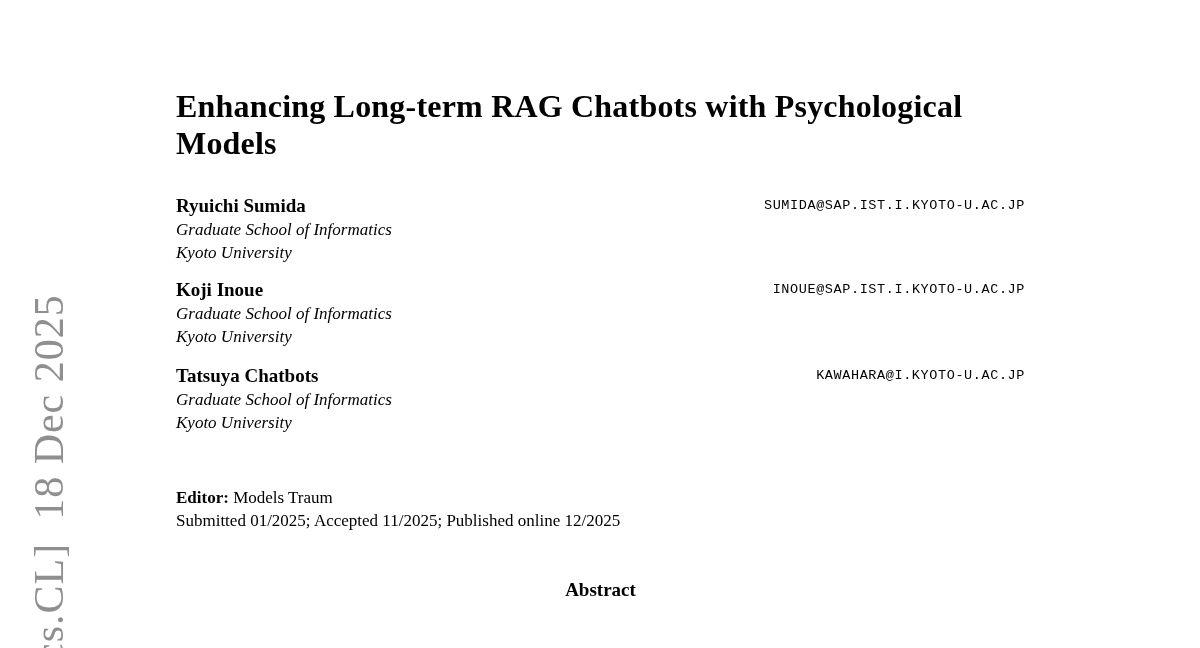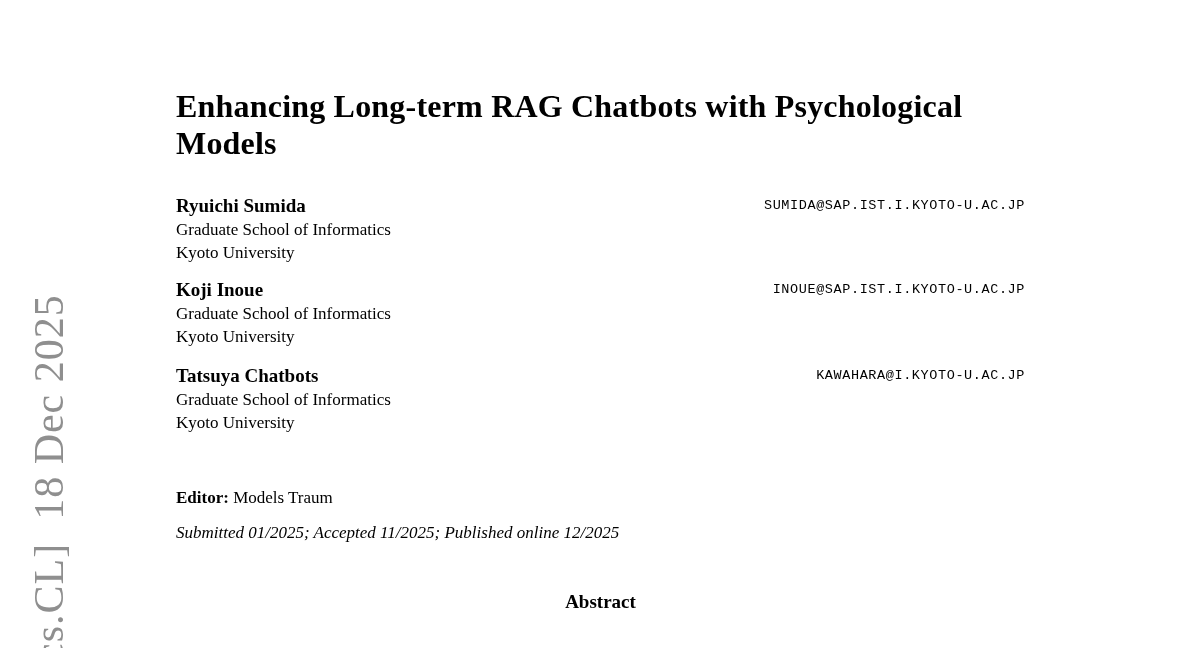--- a/index.html
+++ b/index.html
@@ -54,33 +54,32 @@
     line-height: 24px;
   }
   .author-email {
     font-size: 13.5px;
     line-height: 24px;
     letter-spacing: 0.6px;
     font-family: Liberation Mono, monospace;
   }
   .affil {
     font-size: 17px;
+    font-style: italic;
     line-height: 23px;
   }
   .editor-line {
     margin-top: 52px;
     font-size: 17px;
     line-height: 23px;
   }
   .bold { font-weight: bold; }
   .history-line {
-    margin-top: 12px;
     font-size: 17px;
     line-height: 23px;
-    font-style: italic;
   }
   .abstract-heading {
     margin-top: 46px;
     font-size: 19px;
     font-weight: bold;
     text-align: center;
     line-height: 24px;
   }
 </style>
 </head>

